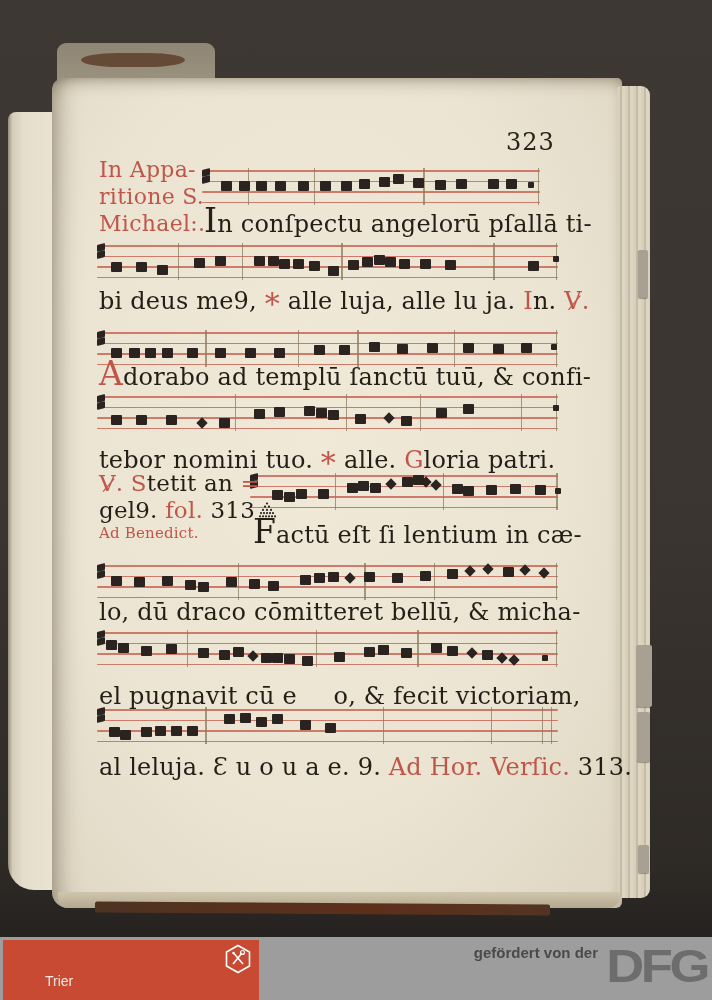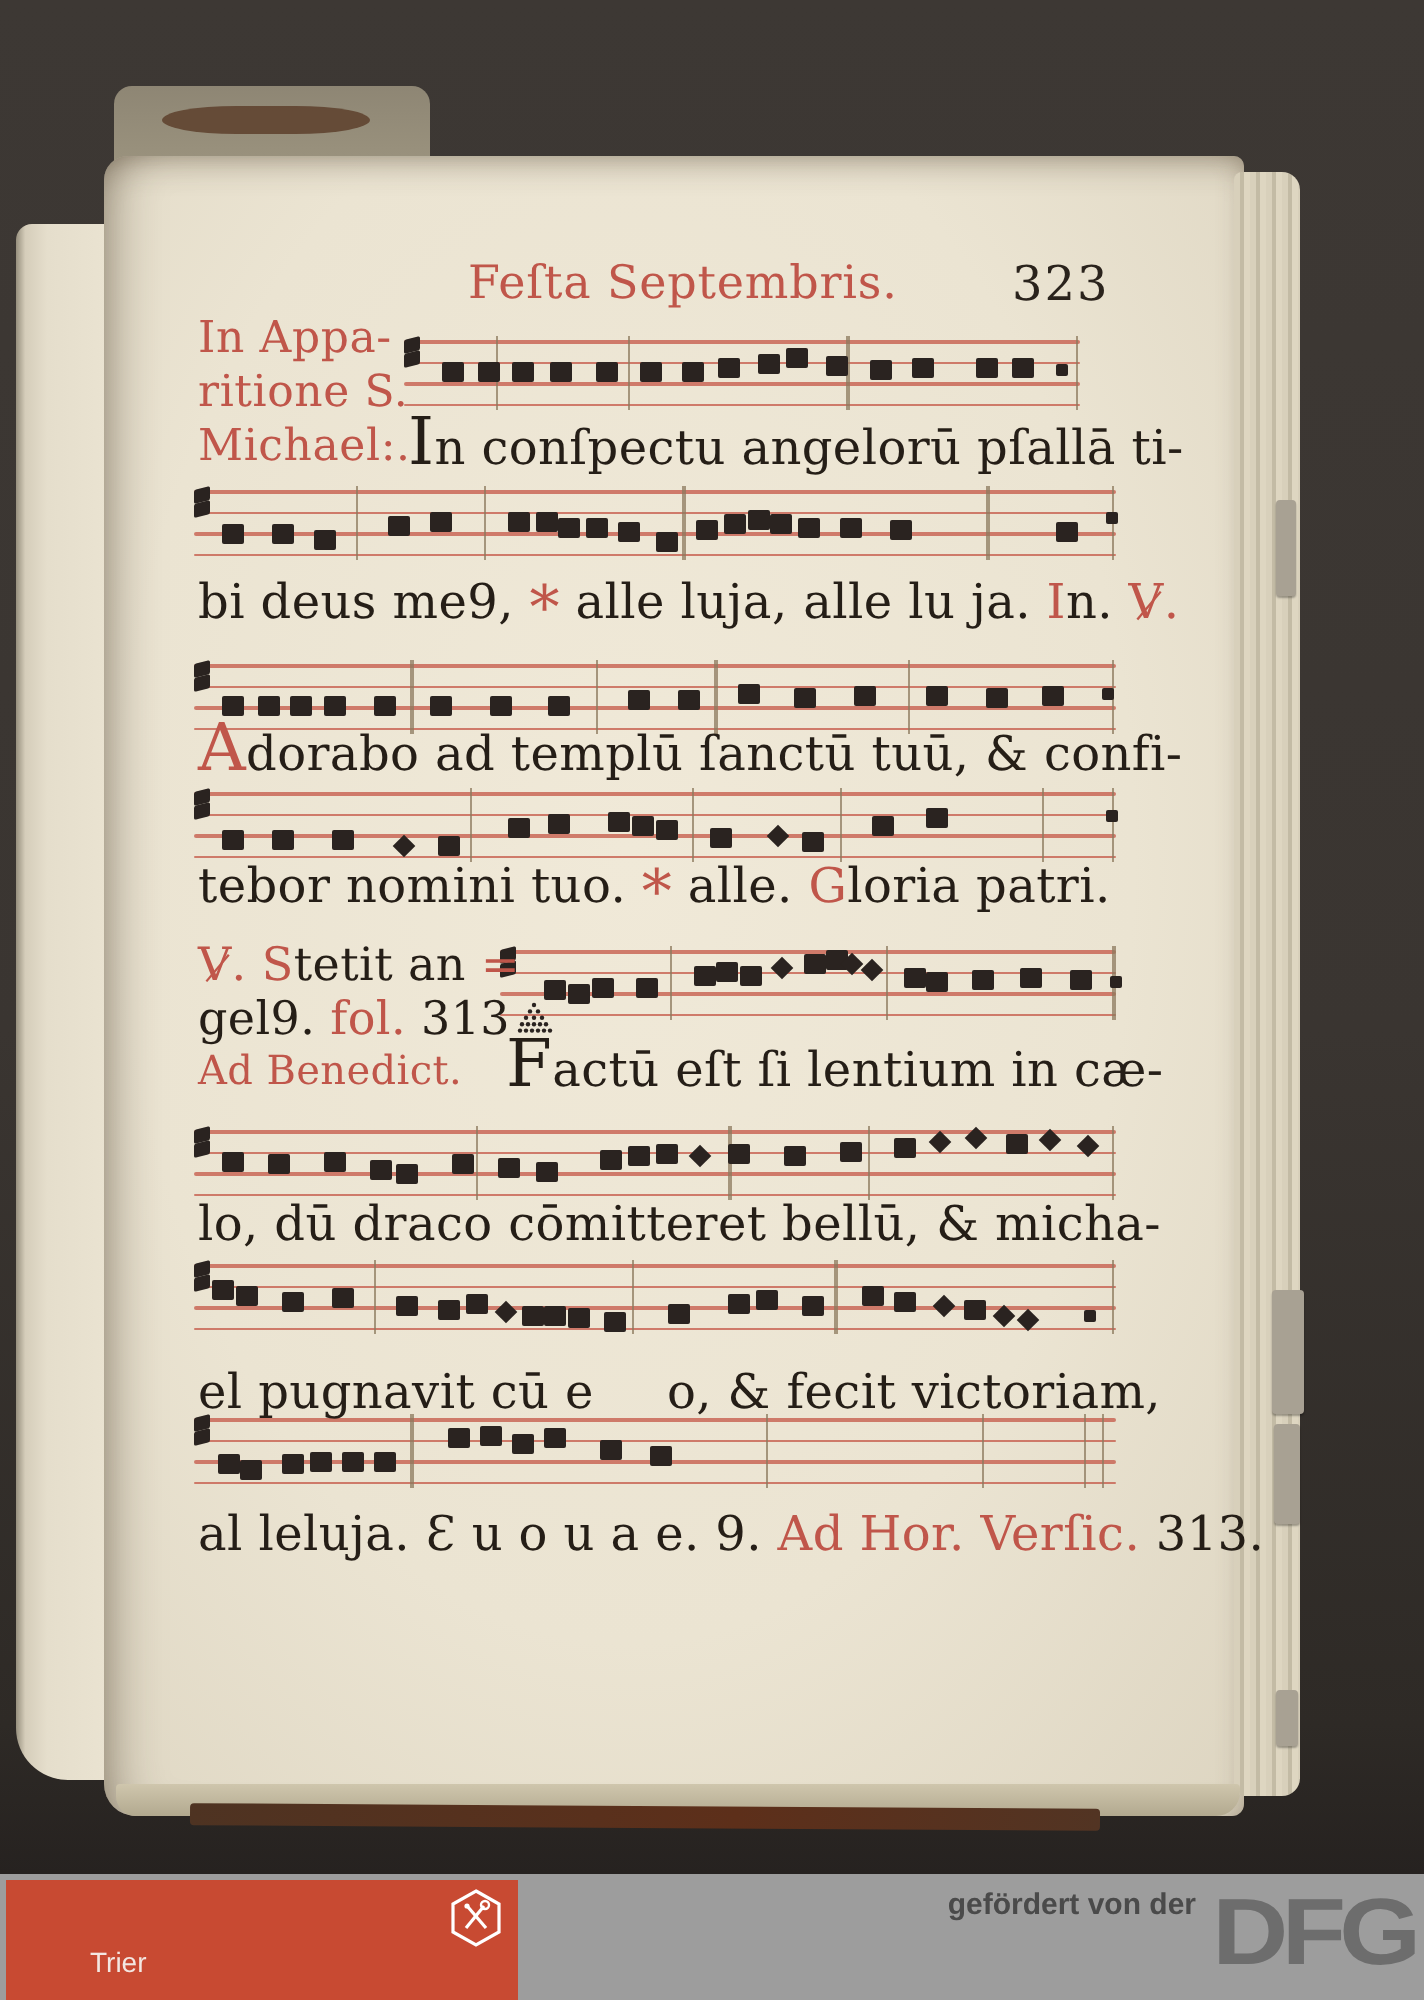--- a/index.html
+++ b/index.html
@@ -61,21 +61,20 @@
   <div id="left-sliver"></div>
   <div id="page"></div>
   <div id="edge-stack"></div>
   <div class="tab" style="left:638px;top:250px;width:10px;height:48px;"></div>
   <div class="tab" style="left:636px;top:645px;width:16px;height:62px;"></div>
   <div class="tab" style="left:637px;top:712px;width:13px;height:50px;"></div>
   <div class="tab" style="left:638px;top:845px;width:11px;height:28px;"></div>
   <div id="bottom-edge"></div>
   <div id="bottom-board"></div>
 
-  <div id="hdr-title" class="ms abs" style="left:234px;top:130px;">Feſta Septembris.</div>
   <div id="hdr-page" class="ms abs" style="left:506px;top:130px;">323</div>
 
   <div class="ms rubric" style="left:99px;top:158px;">In Appa-</div>
   <div class="ms rubric" style="left:99px;top:185px;">ritione S.</div>
   <div class="ms rubric" style="left:99px;top:212px;">Michael:.</div>
 
   <div id="chant-layer">
       <div class="staff" style="left: 202px; top: 170px; width: 338px; height: 37.5px;">
         <div class="sline" style="top: 0px;"></div>
         <div class="sline" style="top: 10.5px;"></div>
@@ -316,42 +315,42 @@
         <div class="note sq" style="left: 159.045px; top: 8.125px;"></div>
         <div class="note sq" style="left: 175.18px; top: 4.975px;"></div>
         <div class="note sq" style="left: 202.84px; top: 11.275px;"></div>
         <div class="note sq" style="left: 228.195px; top: 14.425px;"></div>
       </div>
     </div>
   <div id="text-layer">
       <div class="ms body-line" style="left: 204px; top: 211px; font-size: 24px; text-align: right;"><span class="seg-ib">I</span><span class="seg-b">n conſpectu angelorū pſallā ti-</span></div>
       <div class="ms body-line" style="left: 99px; top: 289px; font-size: 24px;"><span class="seg-b">bi deus me9, </span><span class="seg-star">*</span><span class="seg-b"> alle luja, alle lu ja. </span><span class="seg-r">I</span><span class="seg-b">n. </span><span class="seg-r">V̷.</span></div>
       <div class="ms body-line" style="left: 99px; top: 364px; font-size: 24px; text-align: right;"><span class="seg-ir">A</span><span class="seg-b">dorabo ad templū ſanctū tuū, &amp; confi-</span></div>
-      <div class="ms body-line" style="left: 99px; top: 431px; font-size: 24px;"><span class="seg-b">tebor nomini tuo. </span><span class="seg-star">*</span><span class="seg-b"> alle. </span><span class="seg-r">G</span><span class="seg-b">loria patri.</span></div>
+      <div class="ms body-line" style="left: 99px; top: 448px; font-size: 24px;"><span class="seg-b">tebor nomini tuo. </span><span class="seg-star">*</span><span class="seg-b"> alle. </span><span class="seg-r">G</span><span class="seg-b">loria patri.</span></div>
       <div class="ms body-line" style="left: 99px; top: 471px; font-size: 23px;"><span class="seg-r">V̷. </span><span class="seg-r">S</span><span class="seg-b">tetit an </span><span class="seg-r">=</span></div>
       <div class="ms body-line" style="left: 99px; top: 498px; font-size: 23px;"><span class="seg-b">gel9. </span><span class="seg-r">fol.</span><span class="seg-b"> 313</span><svg width="24" height="18" viewBox="0 0 24 18" style="vertical-align: -2px;">
           <circle cx="12" cy="1.5" r="1.1" fill="#2a2320"></circle>
           <circle cx="10" cy="4.7" r="1.1" fill="#2a2320"></circle>
           <circle cx="14" cy="4.7" r="1.1" fill="#2a2320"></circle>
           <circle cx="8" cy="7.9" r="1.1" fill="#2a2320"></circle>
           <circle cx="12" cy="7.9" r="1.1" fill="#2a2320"></circle>
           <circle cx="16" cy="7.9" r="1.1" fill="#2a2320"></circle>
           <circle cx="6" cy="11.100000000000001" r="1.1" fill="#2a2320"></circle>
           <circle cx="9" cy="11.100000000000001" r="1.1" fill="#2a2320"></circle>
           <circle cx="12" cy="11.100000000000001" r="1.1" fill="#2a2320"></circle>
           <circle cx="15" cy="11.100000000000001" r="1.1" fill="#2a2320"></circle>
           <circle cx="18" cy="11.100000000000001" r="1.1" fill="#2a2320"></circle>
           <circle cx="5" cy="14.3" r="1.1" fill="#2a2320"></circle>
           <circle cx="8" cy="14.3" r="1.1" fill="#2a2320"></circle>
           <circle cx="11" cy="14.3" r="1.1" fill="#2a2320"></circle>
           <circle cx="14" cy="14.3" r="1.1" fill="#2a2320"></circle>
           <circle cx="17" cy="14.3" r="1.1" fill="#2a2320"></circle>
           <circle cx="20" cy="14.3" r="1.1" fill="#2a2320"></circle>
         </svg></div>
-      <div class="ms body-line" style="left: 99px; top: 525px; font-size: 20px;"><span class="seg-r">Ad Benedict.</span></div>
+      <div class="ms body-line" style="left: 99px; top: 525px; font-size: 15px;"><span class="seg-r">Ad Benedict.</span></div>
       <div class="ms body-line" style="left: 253px; top: 522px; font-size: 24px;"><span class="seg-ib">F</span><span class="seg-b">actū eſt ſi lentium in cæ-</span></div>
       <div class="ms body-line" style="left: 99px; top: 600px; font-size: 24px;"><span class="seg-b">lo, dū draco cōmitteret bellū, &amp; micha-</span></div>
       <div class="ms body-line" style="left: 99px; top: 684px; font-size: 24px;"><span class="seg-b">el pugnavit cū e   o, &amp; fecit victoriam,</span></div>
       <div class="ms body-line" style="left: 99px; top: 755px; font-size: 24px;"><span class="seg-b">al leluja. Ɛ u o u a e. 9. </span><span class="seg-r">Ad Hor. Verſic.</span><span class="seg-b"> 313.</span></div>
     </div>
 </div>
 
 <div id="banner">
   <div id="inst-box">
     <div id="inst-city">Trier</div>

